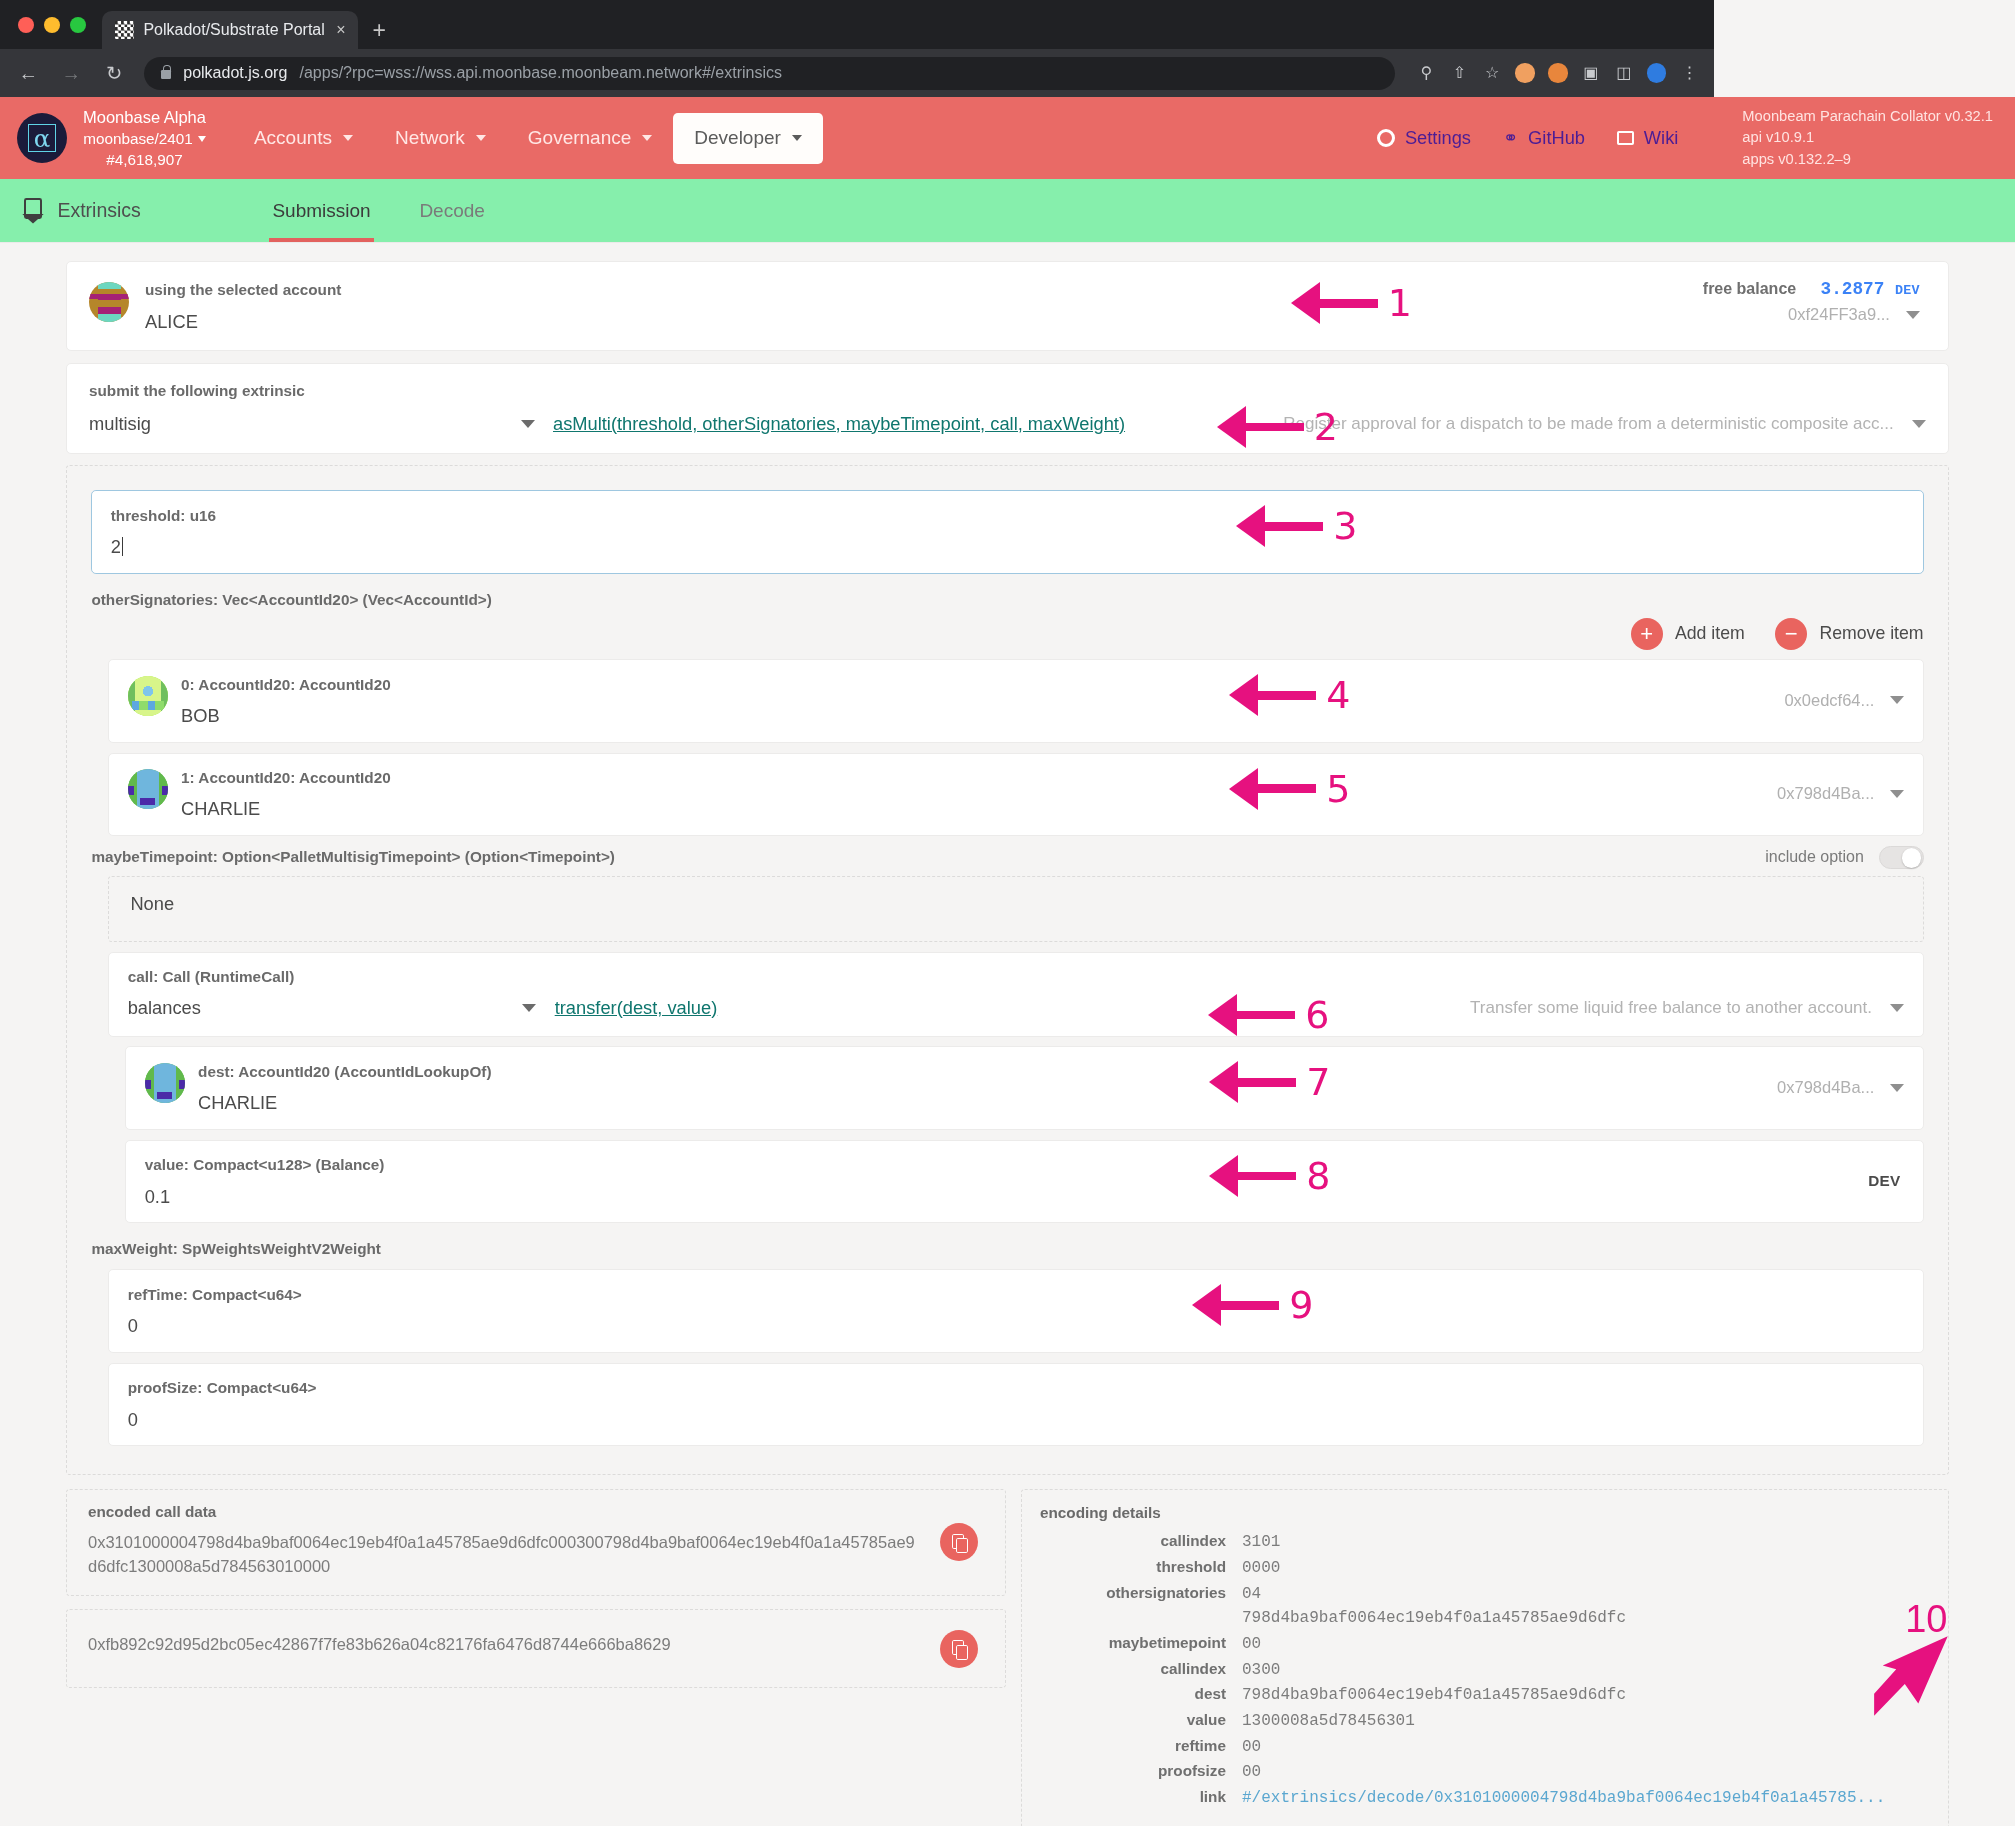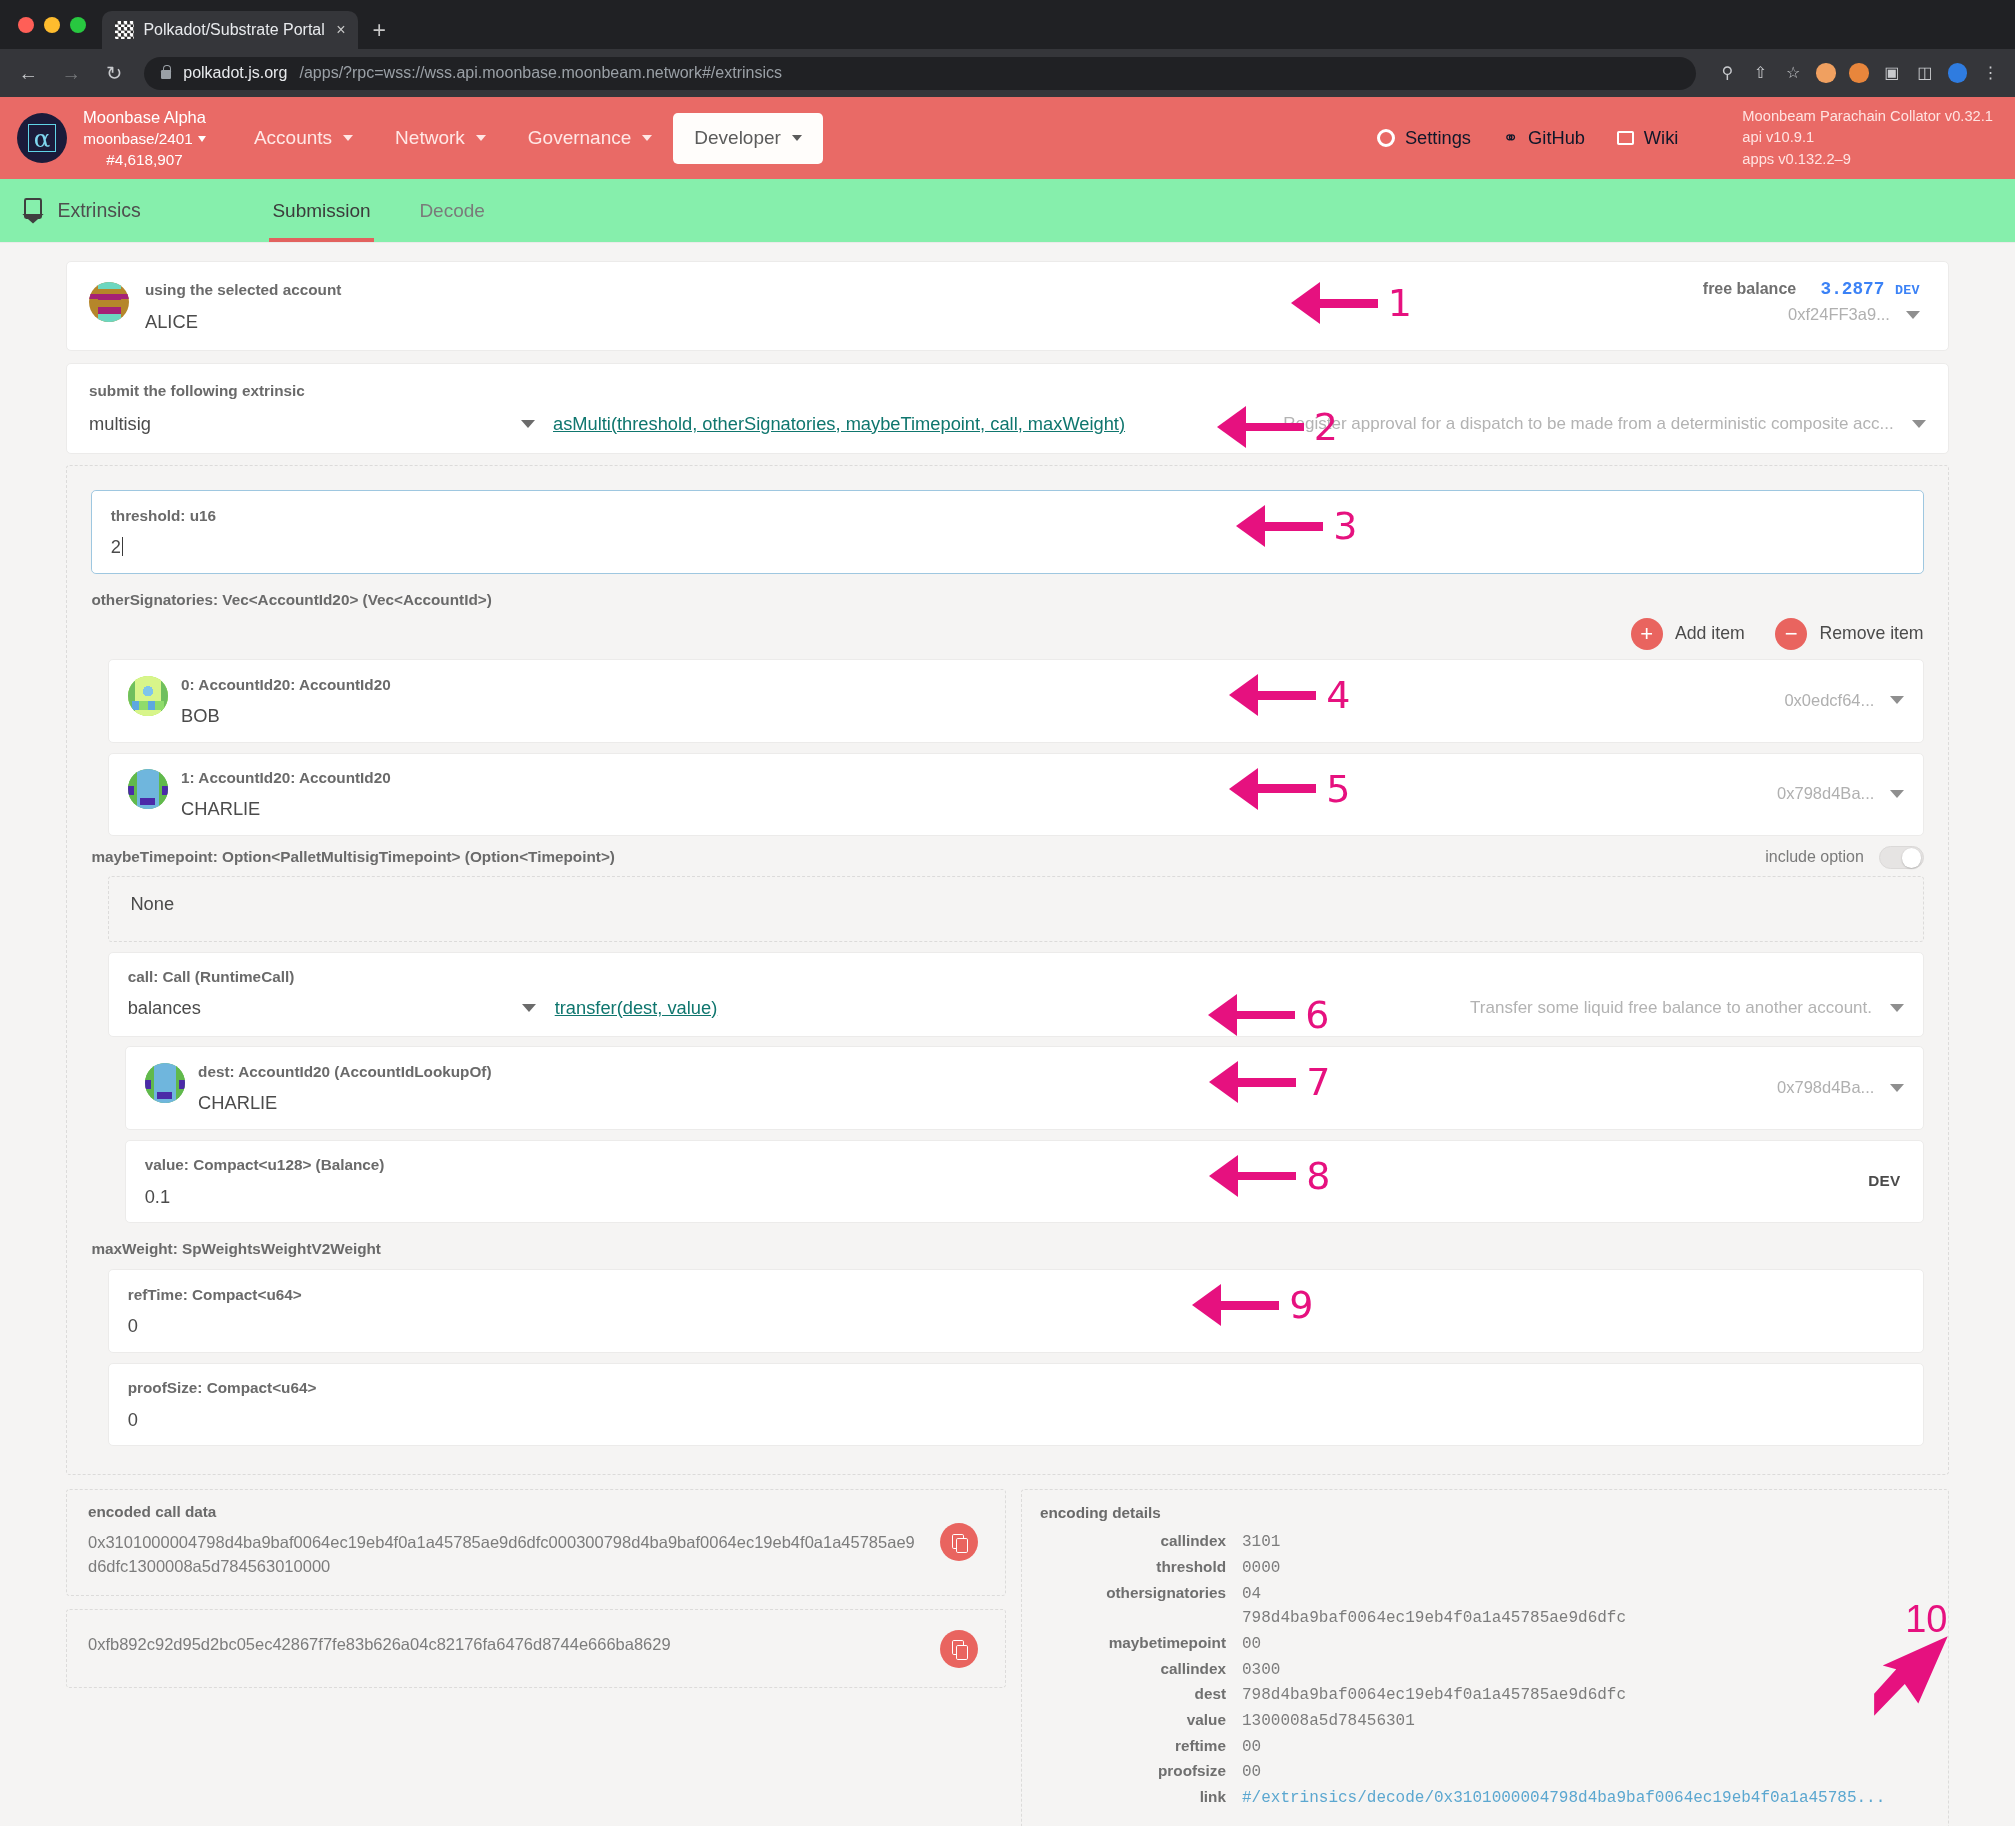--- a/index.html
+++ b/index.html
@@ -5,21 +5,21 @@
   * { box-sizing: border-box; margin: 0; padding: 0; }
   html, body { width: 2015px; height: 1827px; }
   body {
     font-family: "Liberation Sans", sans-serif;
     background: #f5f4f3;
     color: #4e4e4e;
     -webkit-font-smoothing: antialiased;
   }
 
   
-  .browser { width: 2015px; background: #202124; }
+  .browser { width: 1714px; background: #202124; }
   .tabstrip {
     height: 49px;
     background: #202124;
     display: flex;
     align-items: flex-end;
     padding-left: 18.3px;
     position: relative;
   }
   .traffic { display: flex; gap: 9.8px; align-items: center; height: 49px; padding-right: 16px; }
   .dot { width: 16px; height: 16px; border-radius: 50%; }
@@ -131,21 +131,21 @@
     height: 57px;
     display: flex; align-items: center; gap: 11px;
   }
   .navitem.active {
     background: #fffdfb;
     color: #5b5b5b;
     border-radius: 4.9px;
     height: 51px;
   }
   .navright { margin-left: auto; display: flex; align-items: center; gap: 32px; }
-  .navlink { color: #0f172a; font-size: 18.3px; display: flex; align-items: center; gap: 9.8px; }
+  .navlink { color: #4c1d95; font-size: 18.3px; display: flex; align-items: center; gap: 9.8px; }
   .gear {
     width: 18.3px; height: 18.3px; border-radius: 50%;
     border: 3.7px solid #fff; position: relative; flex: 0 0 18.3px;
   }
   .gh-ico { font-size: 18.3px; }
   .wiki-ico {
     width: 17px; height: 14.7px; border: 2.4px solid #fff; border-radius: 1.8px; flex: 0 0 17px;
   }
   .versions {
     color: #ffe3e1; font-size: 14.7px; line-height: 1.45;

